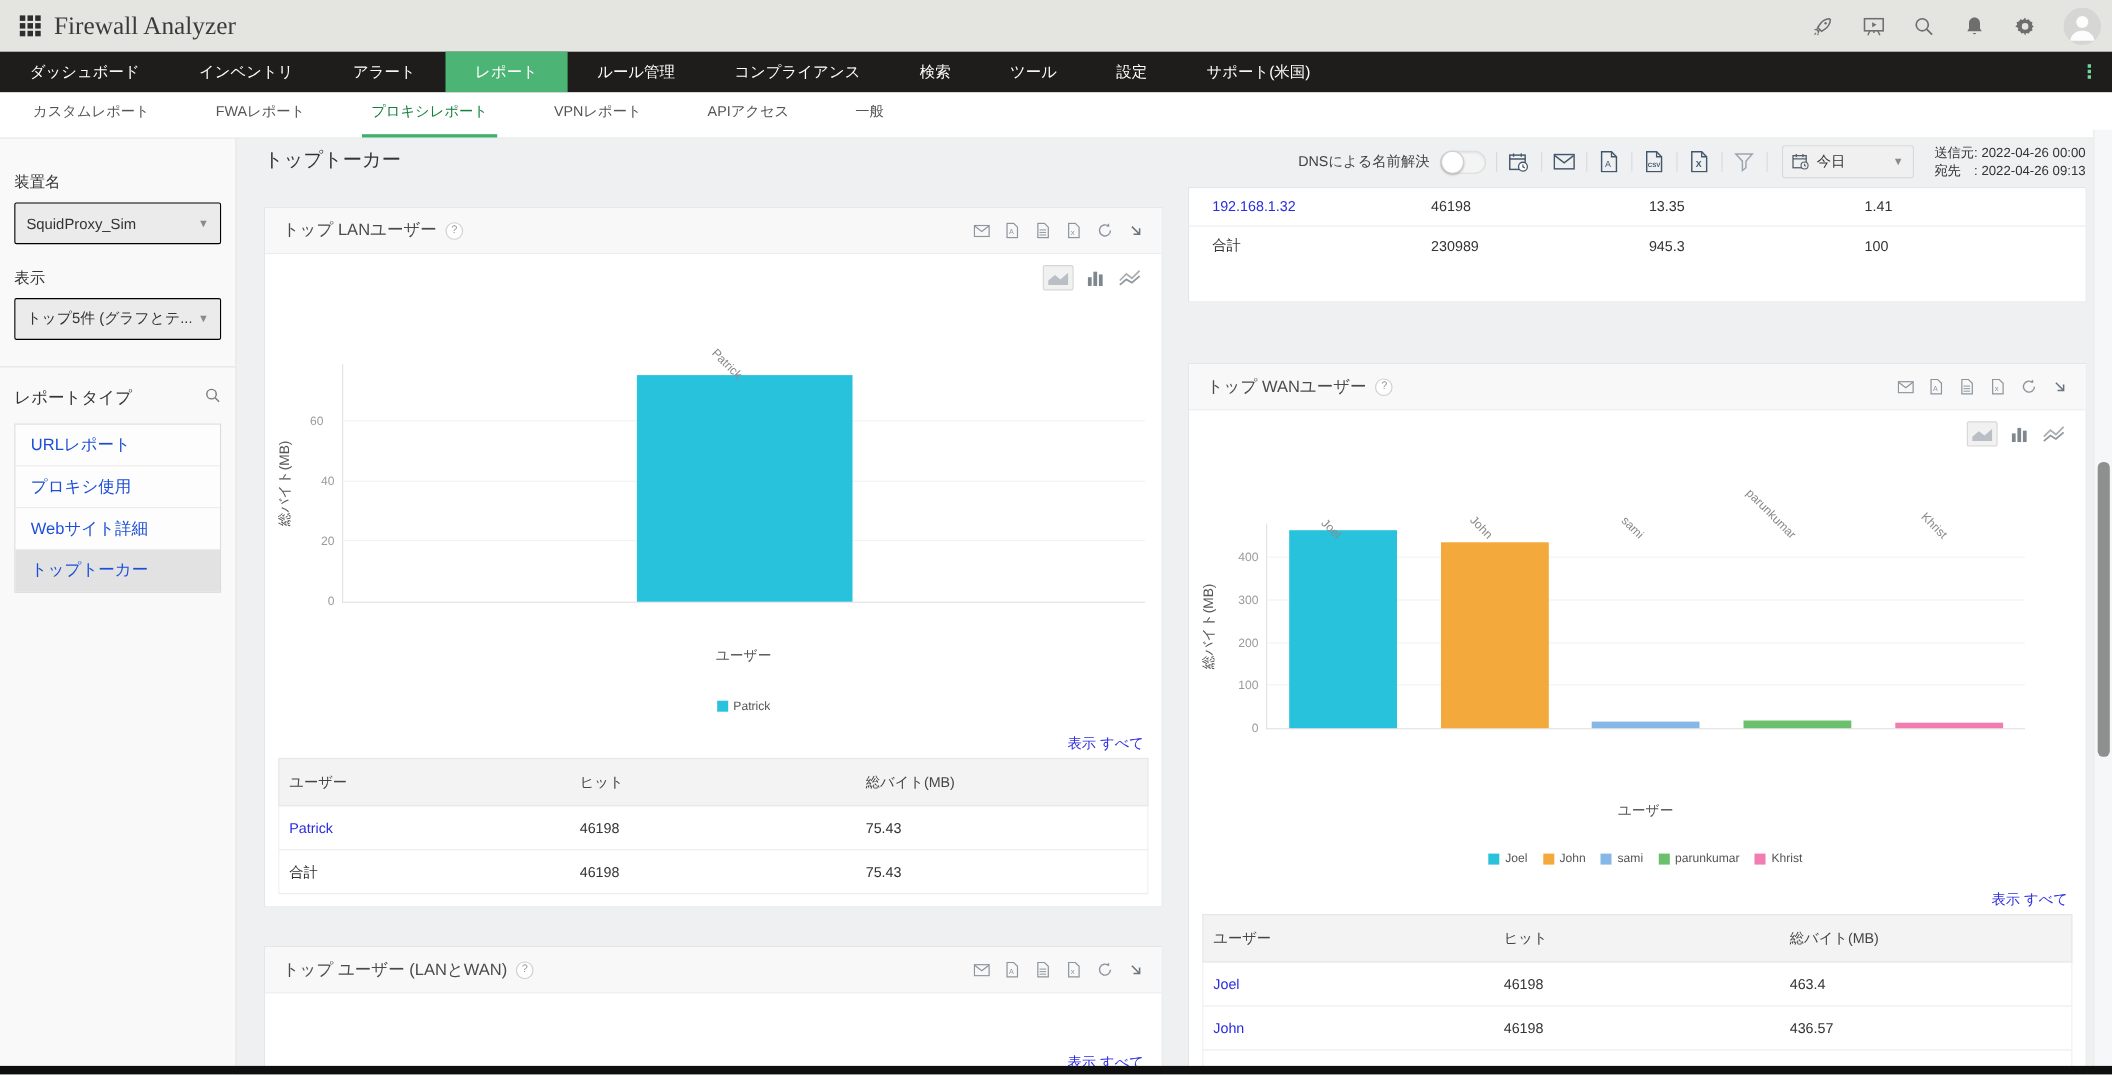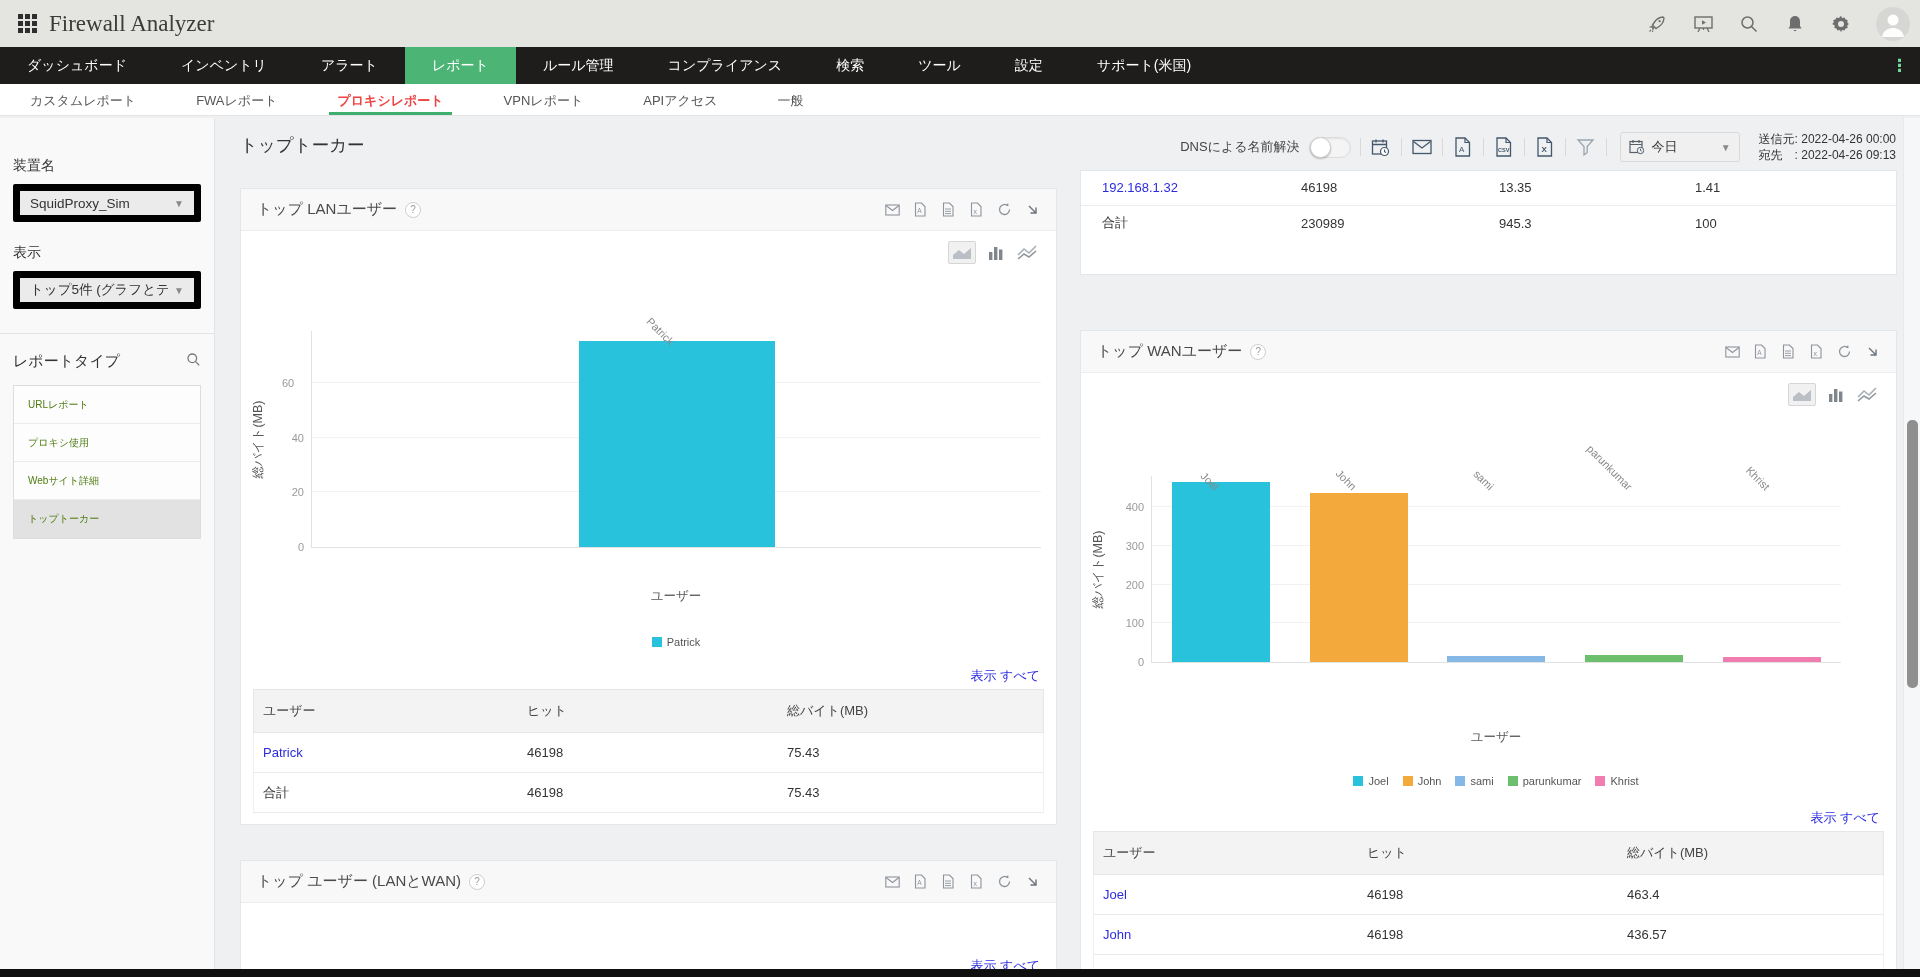--- a/index.html
+++ b/index.html
@@ -16,36 +16,36 @@
   .hdr-icons .hicon { width:22px; height:22px; display:flex; align-items:center; justify-content:center; color:#6e6e6e; cursor:pointer; }
   .avatar { width:34px; height:34px; border-radius:50%; background:#d6d6d4; display:flex; align-items:center; justify-content:center; overflow:hidden; cursor:pointer; }
 
   
   .nav { position:absolute; top:47px; left:0; right:0; height:37px; background:#1e1d1b; display:flex; align-items:flex-end; z-index:5; }
   .nav-item { color:#fff; font-size:14px; line-height:37px; padding:0 27px; cursor:pointer; white-space:nowrap; }
   .nav-item.active { background:#4cb575; }
   .nav-kebab { position:absolute; right:6px; top:0; line-height:37px; color:#6fd79c; font-size:17px; font-weight:bold; padding:0 6px; cursor:pointer; }
 
   
-  .subnav { position:absolute; top:84px; left:0; right:0; height:32px; background:#fff; border-bottom:1px solid #e4e4e4; display:flex; z-index:5; }
+  .subnav { position:absolute; top:84px; left:0; right:0; height:42px; background:#fff; border-bottom:1px solid #e4e4e4; display:flex; z-index:5; }
   .subnav-item { font-size:13px; color:#555; line-height:33px; padding:0 30px; cursor:pointer; position:relative; white-space:nowrap; }
-  .subnav-item.active { color:#ef4444;font-weight:bold; }
+  .subnav-item.active { color:#15803d; }
   .subnav-item.active::after { content:""; position:absolute; left:22px; right:22px; bottom:0; height:3px; background:#3faf6e; }
 
   
   .sidebar { position:absolute; top:118px; left:0; width:215px; bottom:0; background:#f9f9f9; border-right:1px solid #e3e3e3; padding:18px 13px; }
   .side-label { font-size:14px; color:#333;margin-top:21px; }
-  .side-select { margin-top:9px; height:38px; background:#ebebeb; border:7px solid #000000; border-radius:2px; display:flex; align-items:center; padding:0 10px; font-size:13.5px; color:#333; cursor:pointer; }
+  .side-select { margin-top:9px; height:38px; background:#ebebeb; border:1px solid #000000; border-radius:2px; display:flex; align-items:center; padding:0 10px; font-size:13.5px; color:#333; cursor:pointer; }
   .side-select .grow { flex:1; overflow:hidden; white-space:nowrap; }
   .caret { color:#8a8a8a; font-size:10px; margin-left:6px; }
   .side-divider { border-top:1px solid #e4e4e4; margin:24px -13px 0 -13px; }
   .rt-head { margin-top:18px; display:flex; align-items:flex-start; }
   .rt-head .t { font-size:15px; color:#333; flex:1; }
   .listbox { margin-top:14px; border:1px solid #ddd; background:#fdfdfd; }
-  .list-item { height:38px; line-height:37px; padding-left:14px; font-size:10px; color:#4d7c0f; border-bottom:1px solid #ececec; cursor:pointer; }
+  .list-item { height:38px; line-height:37px; padding-left:14px; font-size:15px; color:#1d4ed8; border-bottom:1px solid #ececec; cursor:pointer; }
   .list-item:last-child { border-bottom:none; }
   .list-item.selected { background:#e2e2e2; }
 
   
   .page-title { position:absolute; left:240px; top:133px; font-size:17.5px; color:#333; z-index:4; }
   .toolbar { position:absolute; top:127px; left:1120px; right:24px; height:40px; display:flex; align-items:center; justify-content:flex-end; gap:9px; z-index:4; }
   .dns-label { font-size:13px; color:#444; white-space:nowrap; }
   .toggle { width:42px; height:21px; border-radius:11px; background:#f4f4f4; border:1px solid #dcdcdc; position:relative; cursor:pointer; box-shadow:inset 0 1px 2px rgba(0,0,0,.08); }
   .toggle .knob { position:absolute; left:0px; top:-1px; width:21px; height:21px; border-radius:50%; background:#fff; border:1px solid #cfcfcf; box-shadow:0 1px 2px rgba(0,0,0,.25); }
   .vsep { width:1px; height:18px; background:#d9d9d9; }

